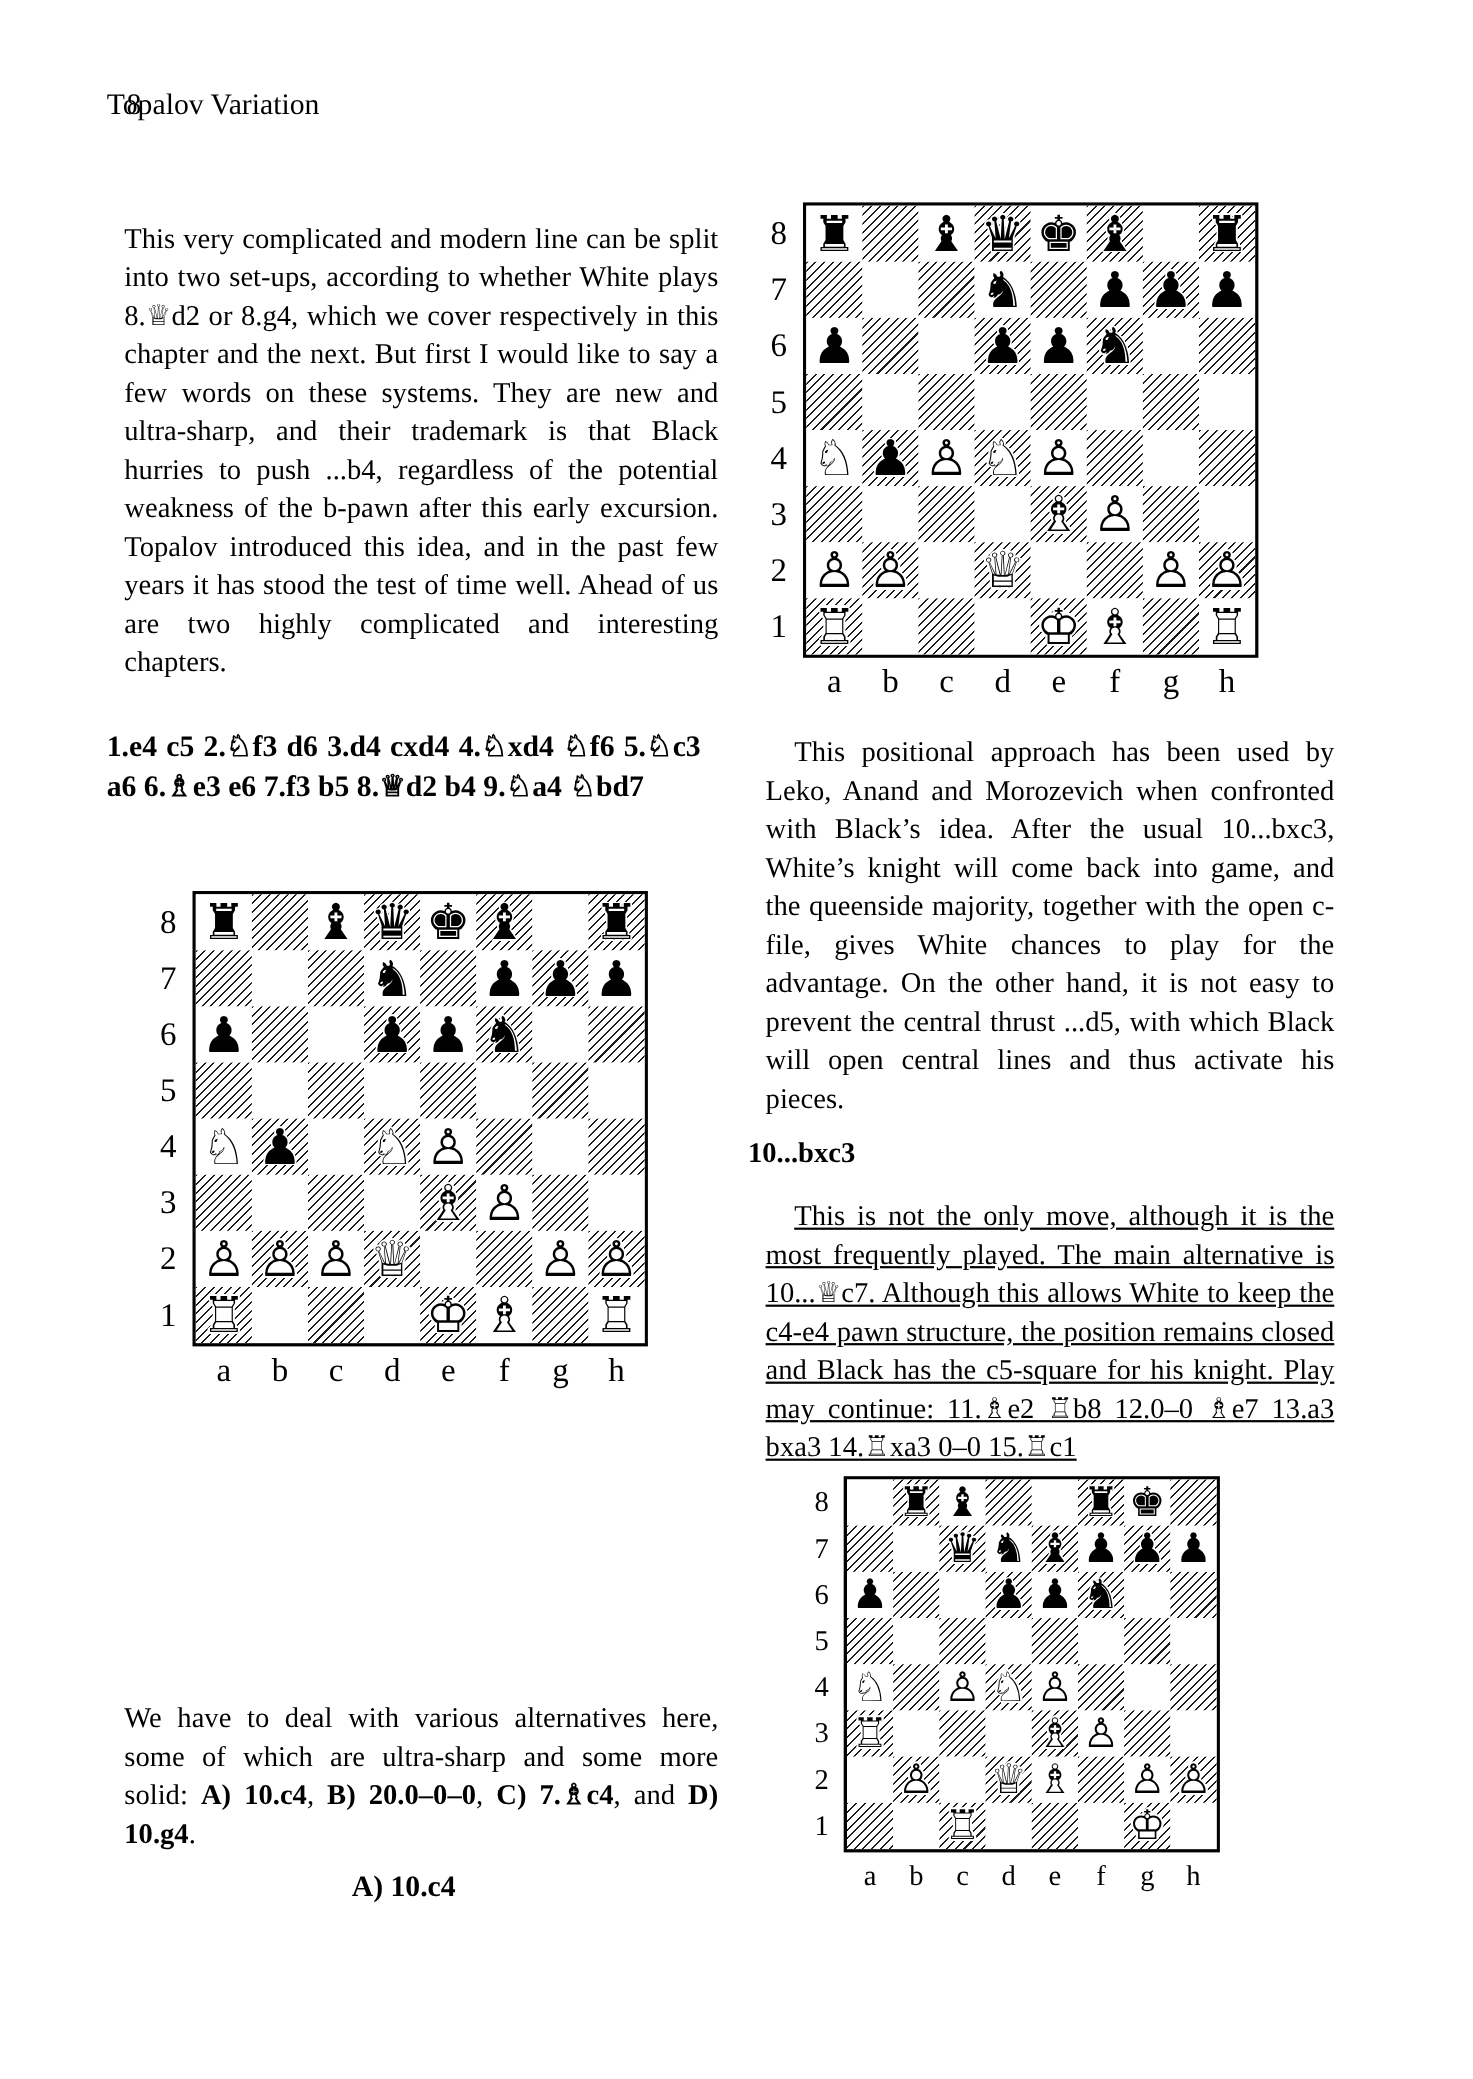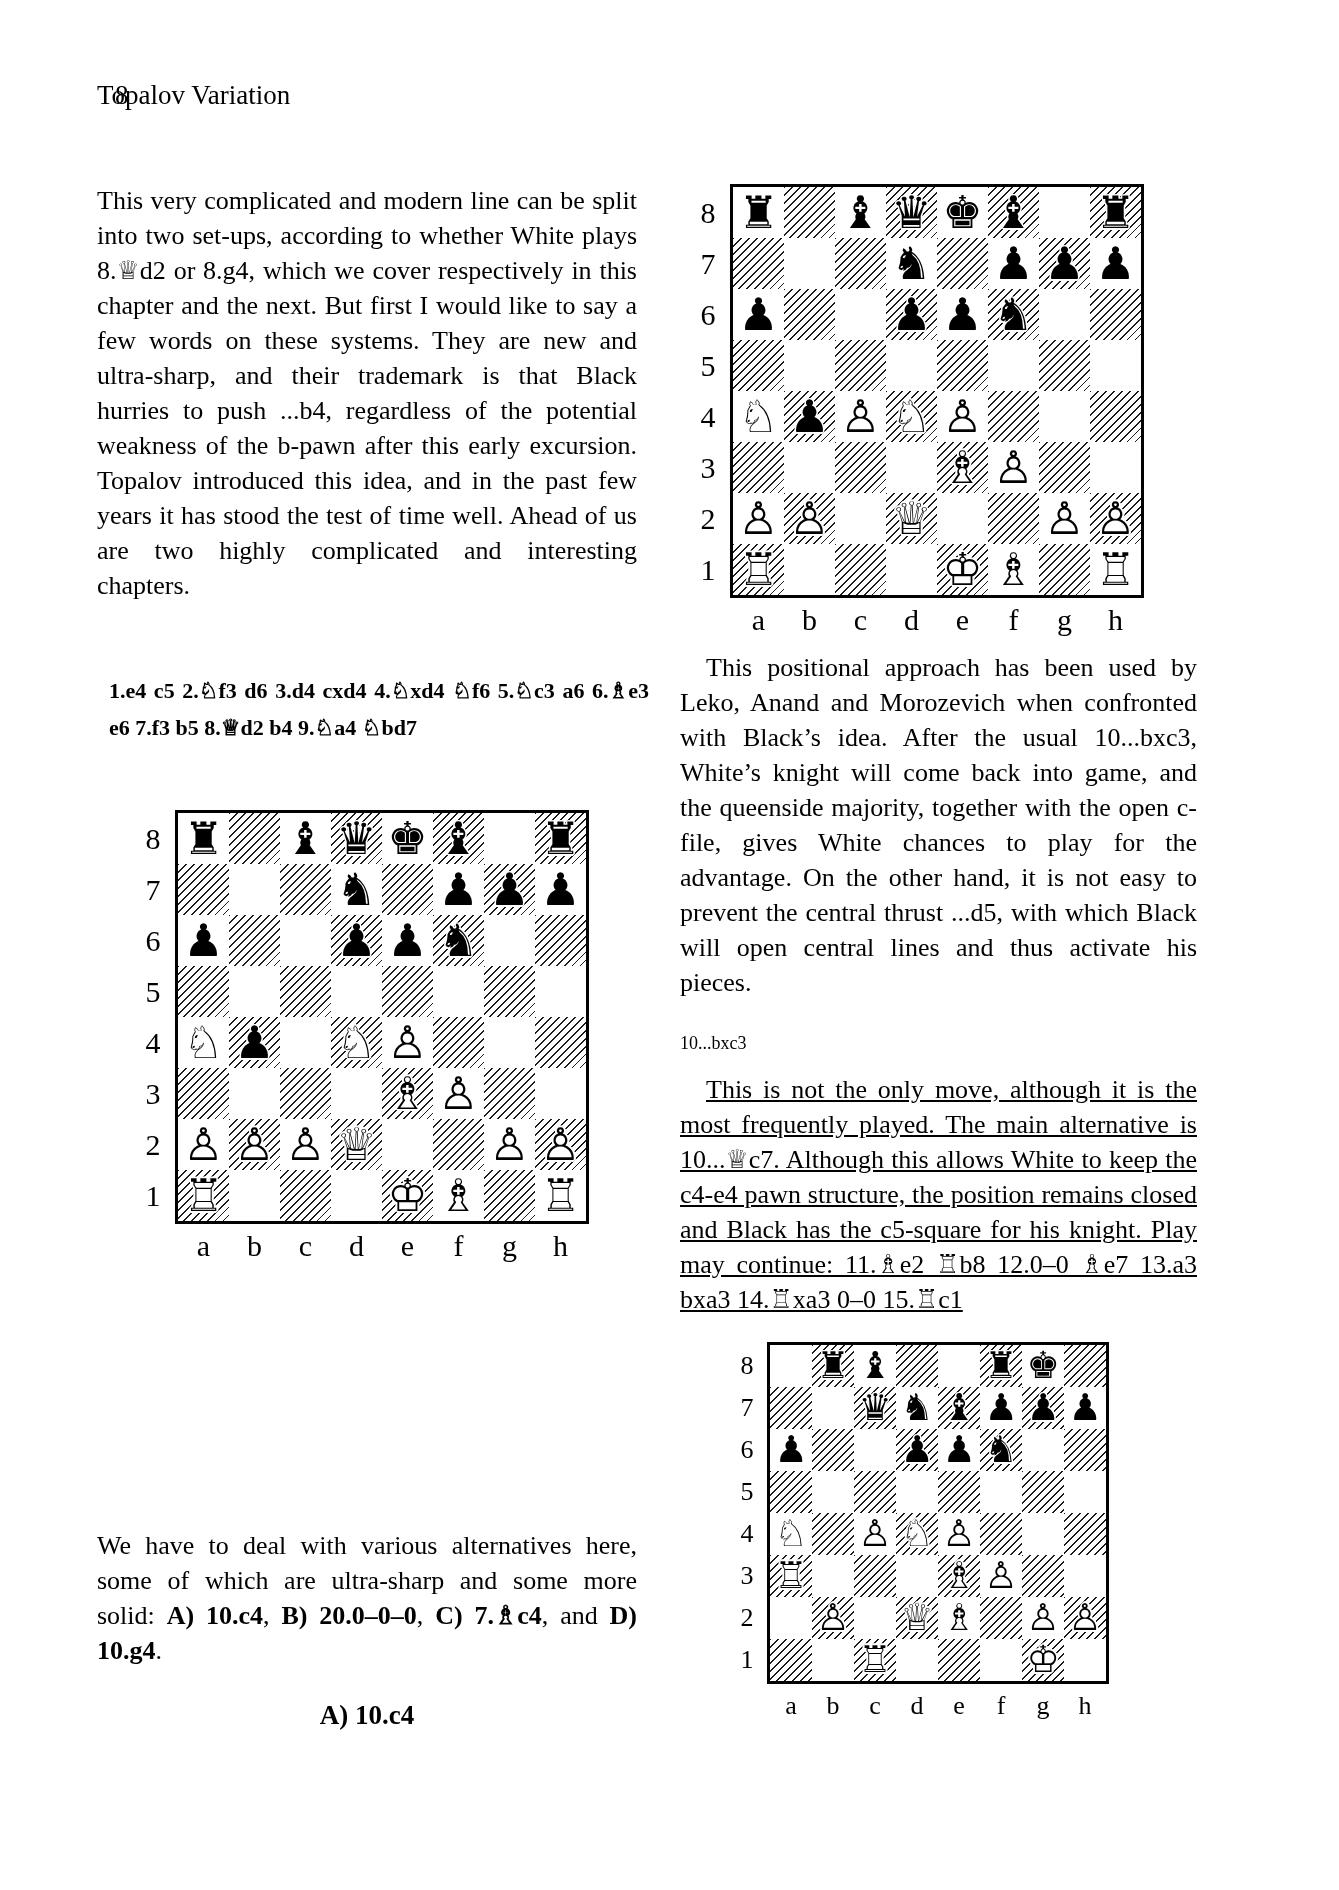--- a/index.html
+++ b/index.html
@@ -10,27 +10,27 @@
     color:#000;
     font-family:"Liberation Serif","DejaVu Serif",serif;
     overflow:hidden;
   }
   .abs{position:absolute;}
   
   .page-number{left:115px;top:80px;font-size:27px;}
   .page-title{left:97px;top:80px;width:1100px;text-align:left;font-size:27px;}
   
   .body-text{
-    font-size:26px;line-height:35px;text-align:justify;margin:0;
+    font-size:26px;line-height:35px;text-align:justify;margin:16px;
   }
   .indent{text-indent:26px;}
   .moves{
-    font-size:22px;line-height:37px;font-weight:bold;text-align:justify;margin:12px;
-  }
-  .subheading{font-size:18px;font-weight:normal;margin:0;}
+    font-size:27px;line-height:37px;font-weight:bold;text-align:justify;margin:0;
+  }
+  .subheading{font-size:26px;font-weight:bold;margin:0;}
   .centered-heading{font-size:27px;font-weight:bold;text-align:center;margin:0;}
   #para1-left{left:97px;top:183px;width:540px;}
   #moves-left{left:97px;top:660px;width:540px;}
   #diagram1{left:97px;top:810px;}
   #para2-left{left:97px;top:1283px;width:540px;}
   #para3-left{left:97px;top:1528px;width:540px;}
   #headingA{left:97px;top:1700px;width:540px;}
   #diagram2{left:680px;top:184px;}
   #para1-right{left:680px;top:650px;width:517px;}
   #subheading-right{left:680px;top:1033px;width:517px;}

